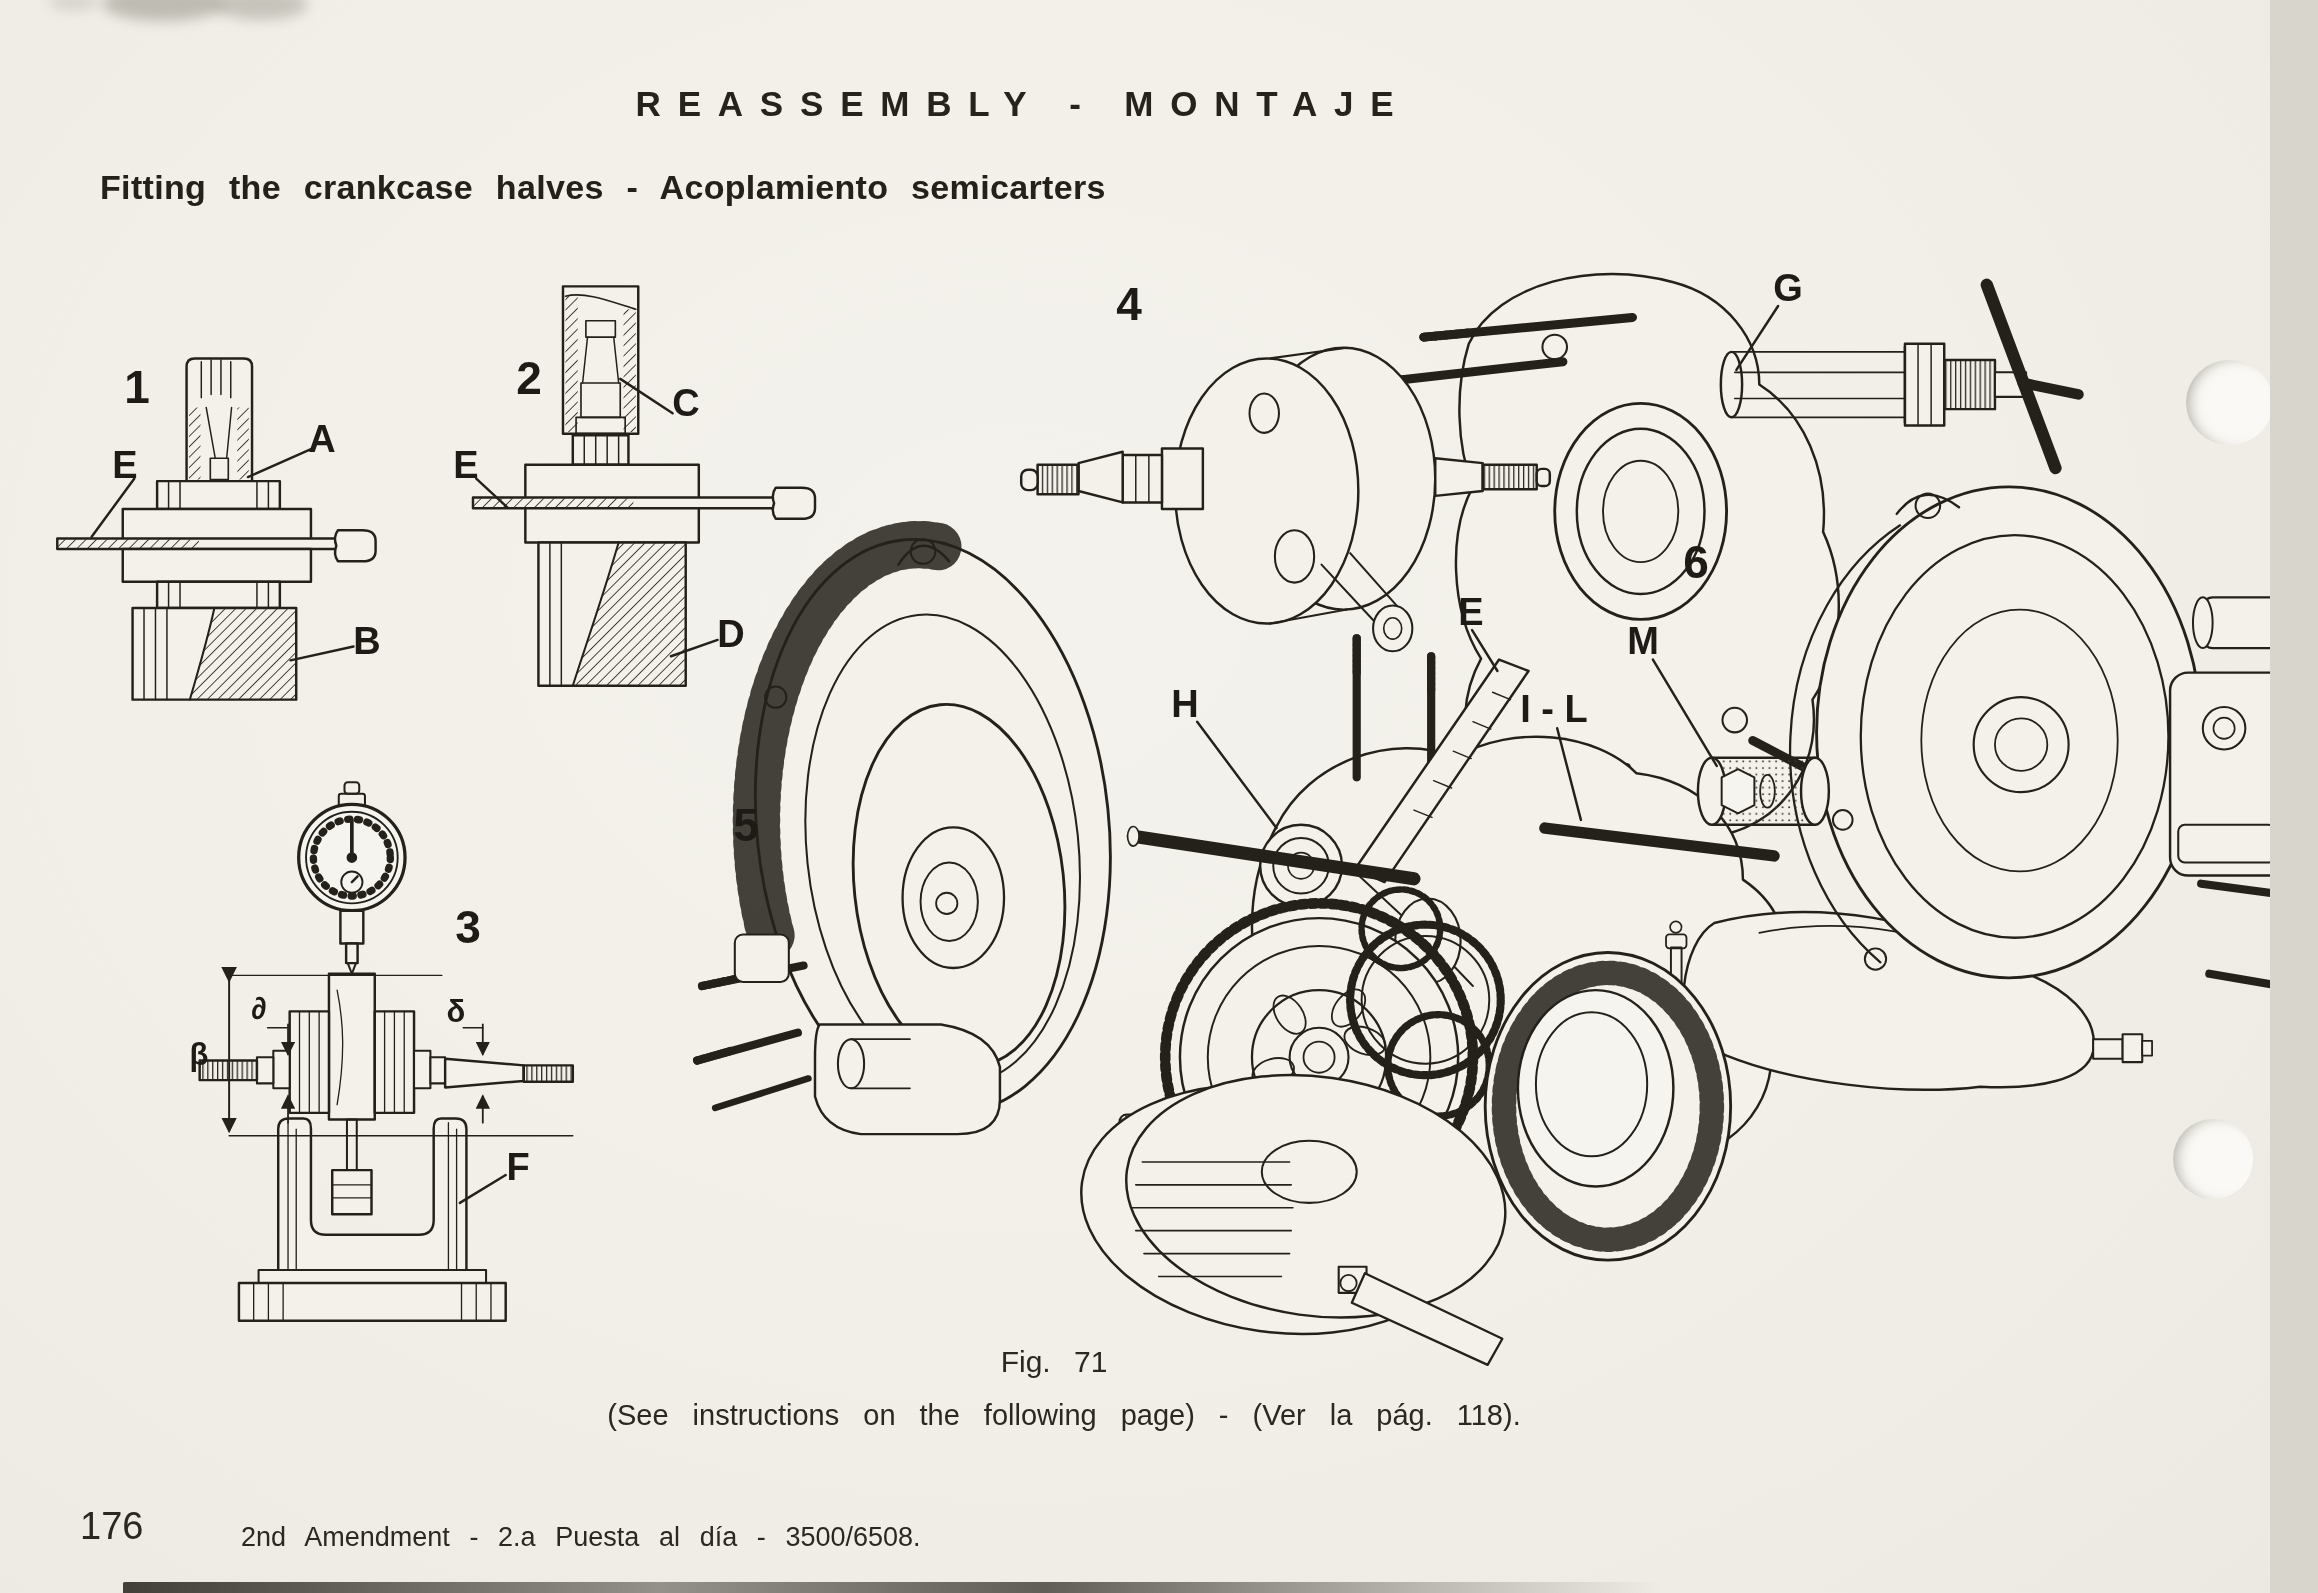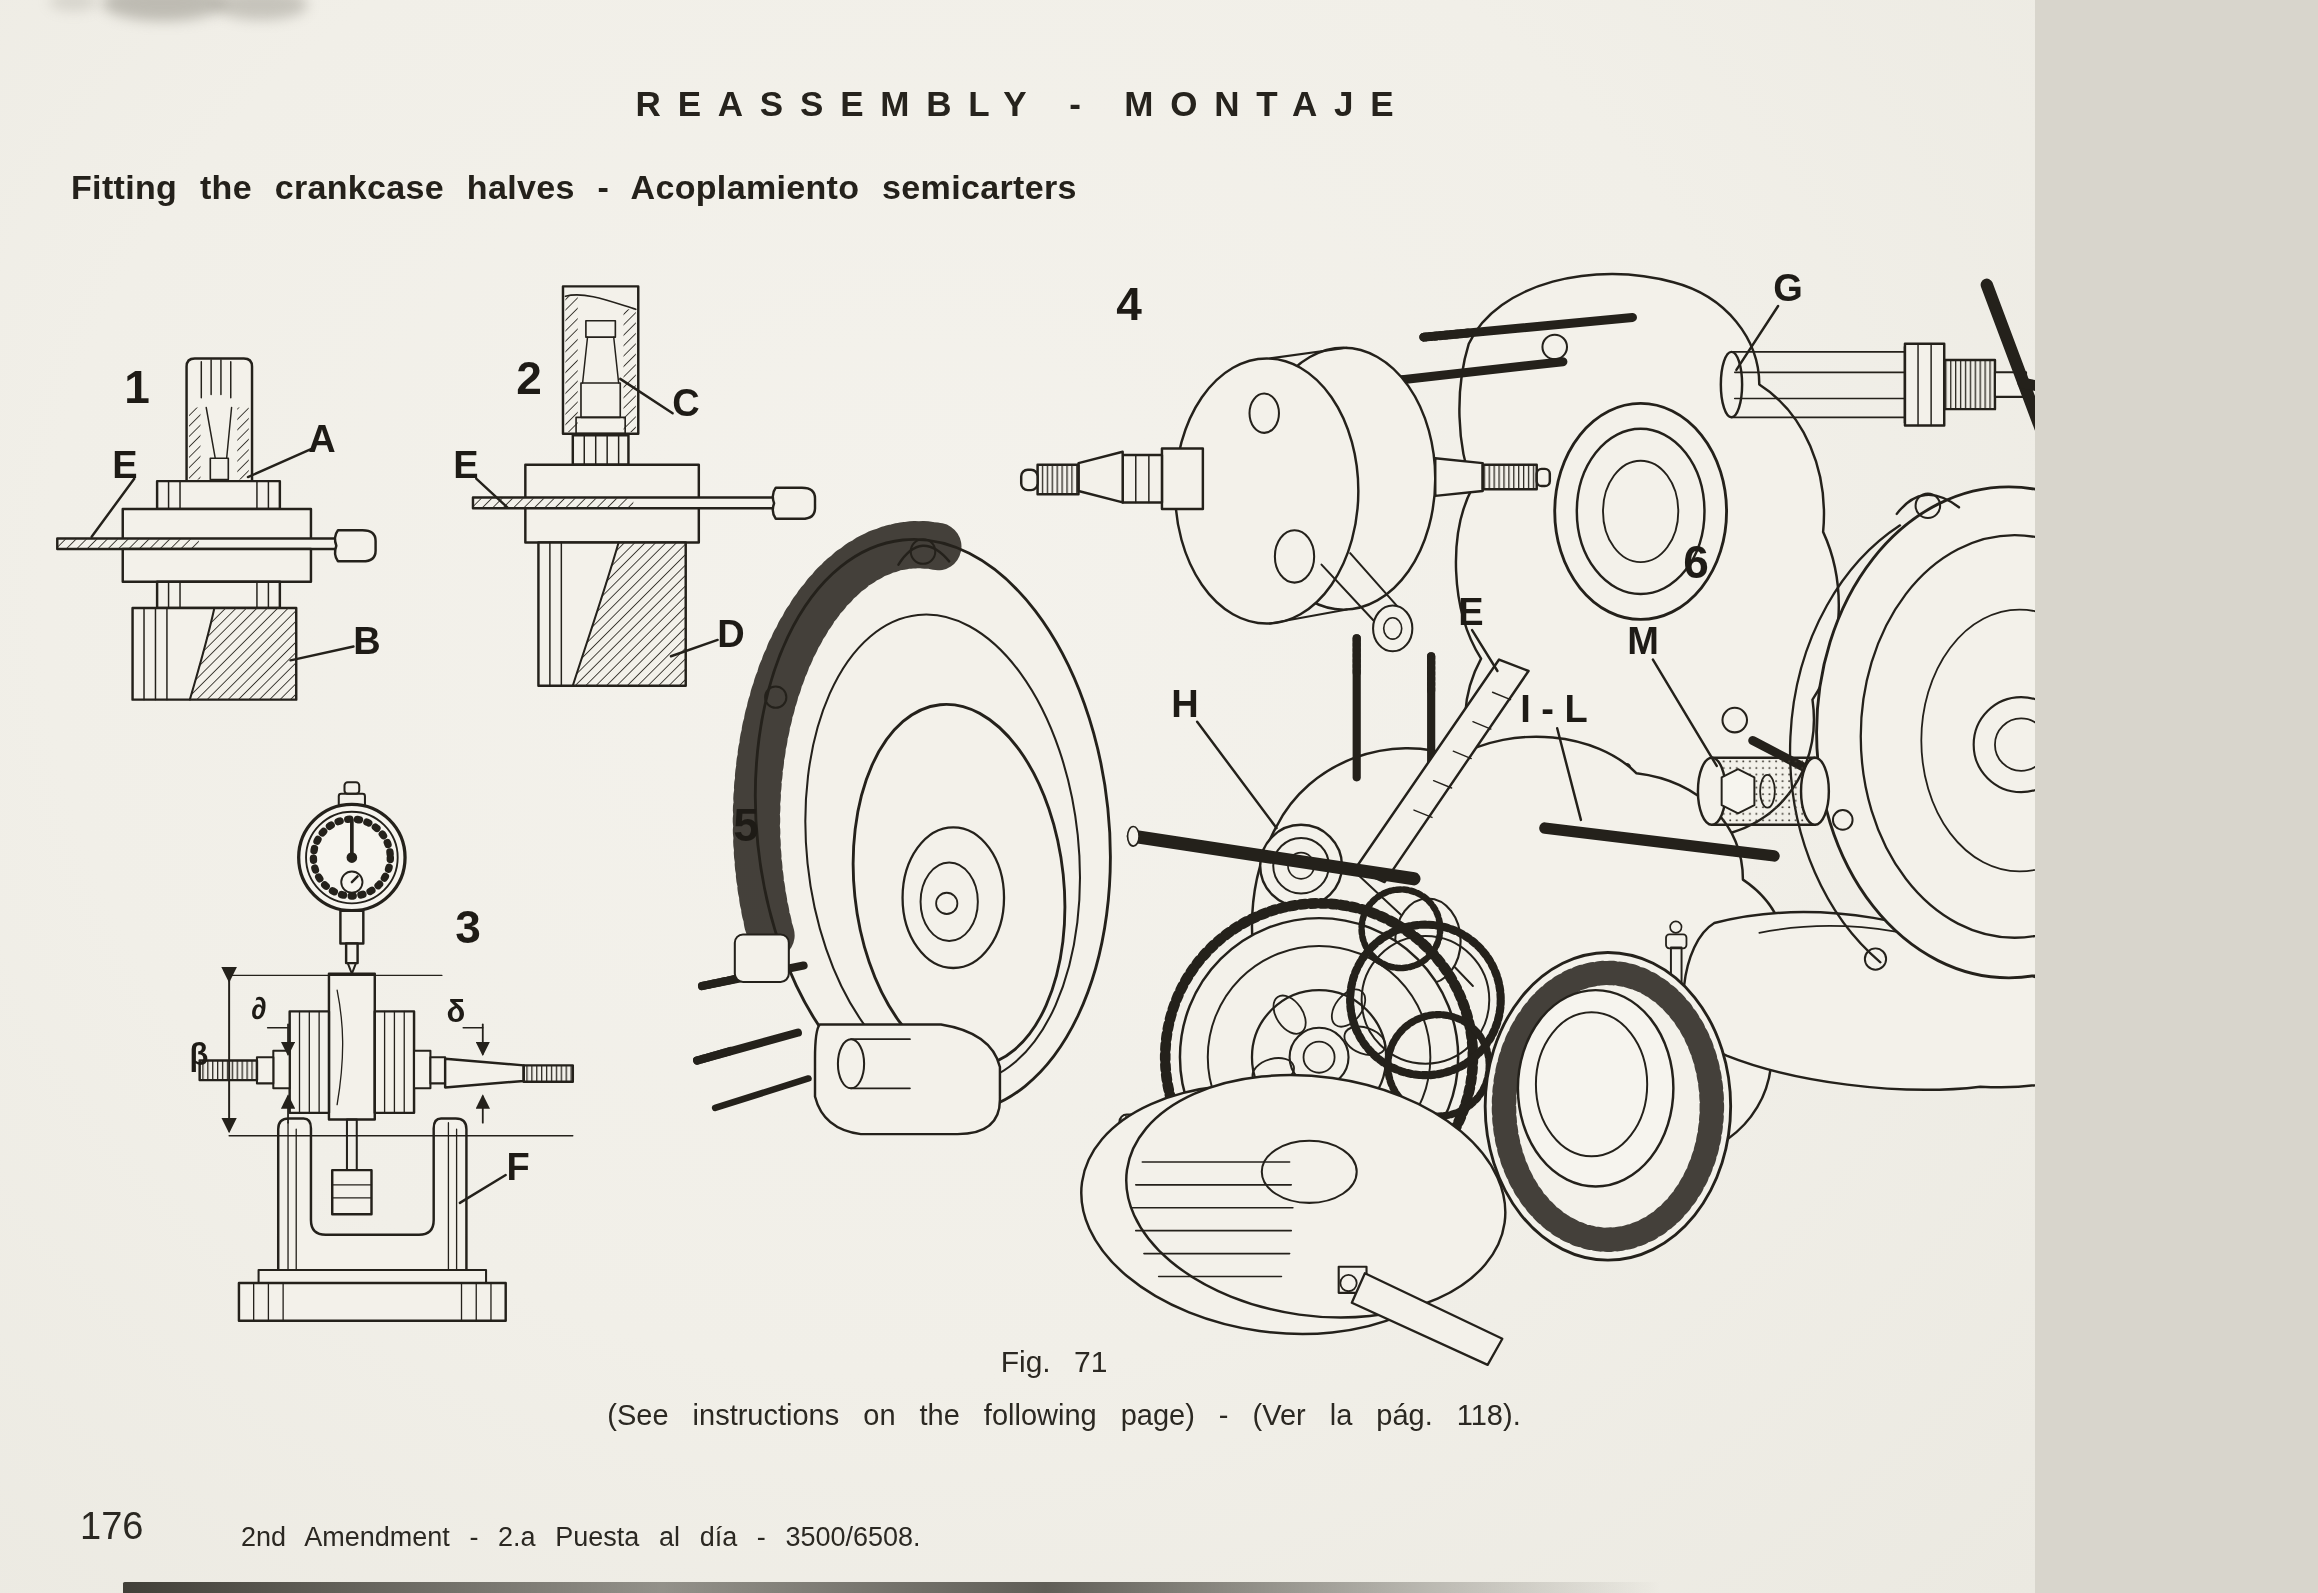--- a/index.html
+++ b/index.html
@@ -1,17 +1,17 @@
 <!DOCTYPE html>
 <html style="font-size:13px"><head>
 <meta charset="utf-8">
 <style>
   html,body{margin:0;padding:0;background:#d8d5cc;}
   #page{
-    position:relative;width:2035px;height:1594px;overflow:hidden;
+    position:relative;width:2270px;height:1594px;overflow:hidden;
     background:radial-gradient(ellipse at 45% 38%, #f4f2ec 0%, #f1efe8 55%, #ebe9e1 100%);
     font-family:"Liberation Sans", sans-serif;color:#211e18;
   }
   .abs{position:absolute;}
   .ctr{transform:translate(-50%,-50%);}
   .title{font-size:35px;font-weight:700;letter-spacing:0.48em;white-space:nowrap;color:#26231d;}
   .subtitle{font-size:34px;font-weight:700;letter-spacing:0.01em;word-spacing:0.38em;white-space:nowrap;color:#24211b;}
   .figcap{font-size:30px;word-spacing:0.5em;color:#2b2822;text-align:center;}
   .fignote{font-size:29px;word-spacing:0.55em;color:#2b2822;white-space:nowrap;}
   .pagenum{font-size:38px;color:#2b2822;}
@@ -39,21 +39,21 @@
 
   <div class="abs smudge" style="left:102px;top:-14.7px;width:123px;height:36px;opacity:.5;"></div>
   <div class="abs smudge" style="left:214px;top:-11.5px;width:94px;height:31px;opacity:.42;"></div>
   <div class="abs smudge" style="left:49px;top:-8.2px;width:49px;height:19.6px;opacity:.25;"></div>
   <div class="abs binder-hole" style="left:2186px;top:360px;width:87px;height:85px;"></div>
   <div class="abs binder-hole" style="left:2173px;top:1119px;width:80px;height:80px;"></div>
   <div class="abs bottom-edge" style="left:123px;top:1582px;width:1538px;height:11.5px;"></div>
   <div class="abs right-edge" style="left:2307px;top:0;width:11.5px;height:1594px;"></div>
 
   <div class="abs ctr title" style="left:1023px;top:104px;">REASSEMBLY - MONTAJE</div>
-  <div class="abs subtitle" style="left:71px;top:168px;">Fitting the crankcase halves - Acoplamiento semicarters</div>
+  <div class="abs subtitle" style="left:100px;top:168px;">Fitting the crankcase halves - Acoplamiento semicarters</div>
 
   <svg width="2319" height="1594" viewBox="0 0 2834 1948">
     <defs>
       <pattern id="hatch" width="9" height="9" patternUnits="userSpaceOnUse" patternTransform="rotate(45)">
         <line x1="0" y1="0" x2="0" y2="9" stroke="#2c2922" stroke-width="2.1"></line>
       </pattern>
       <pattern id="thread" width="6" height="6" patternUnits="userSpaceOnUse">
         <line x1="2" y1="0" x2="2" y2="6" stroke="#2c2922" stroke-width="1.6"></line>
       </pattern>
       <pattern id="dots" width="8" height="8" patternUnits="userSpaceOnUse">

